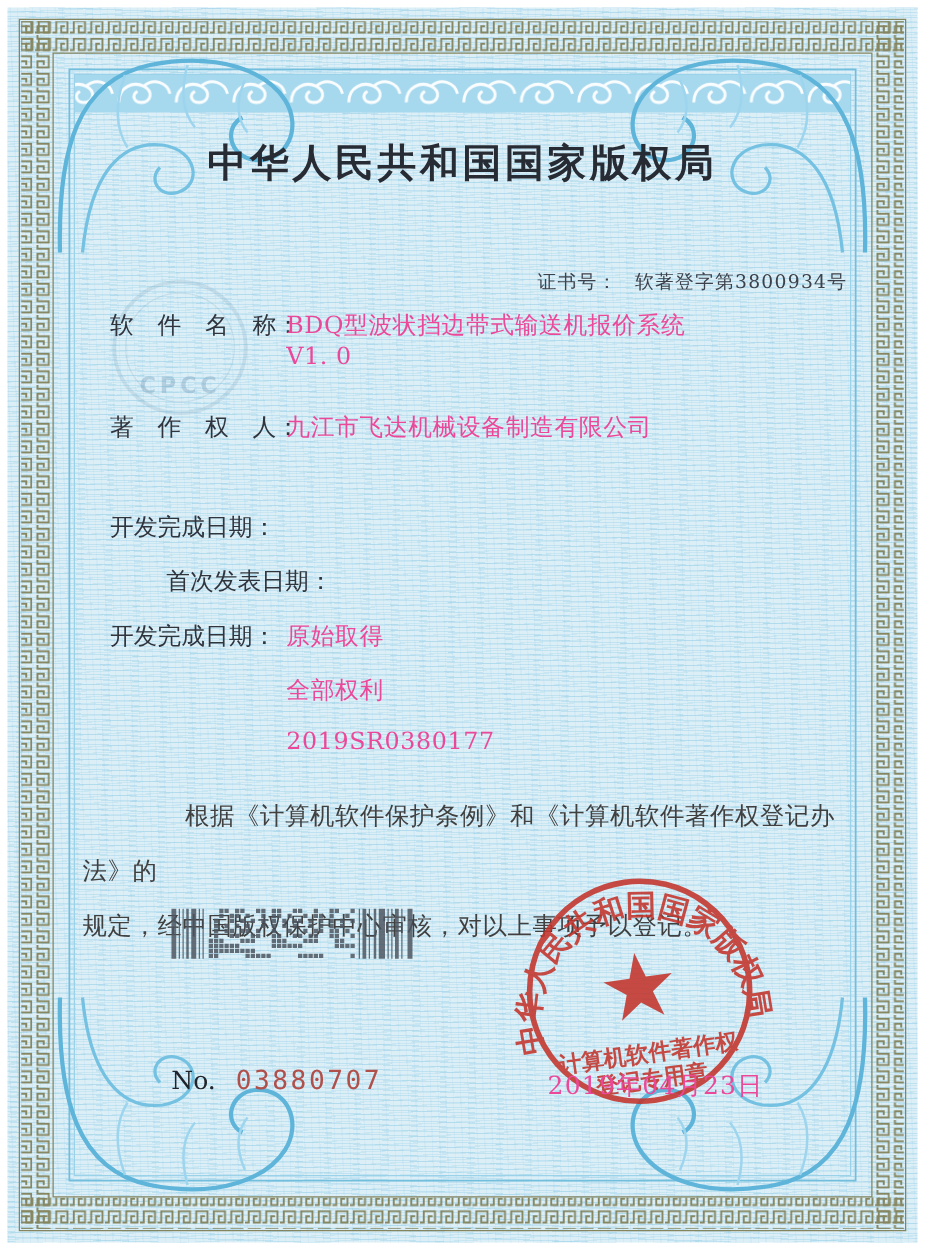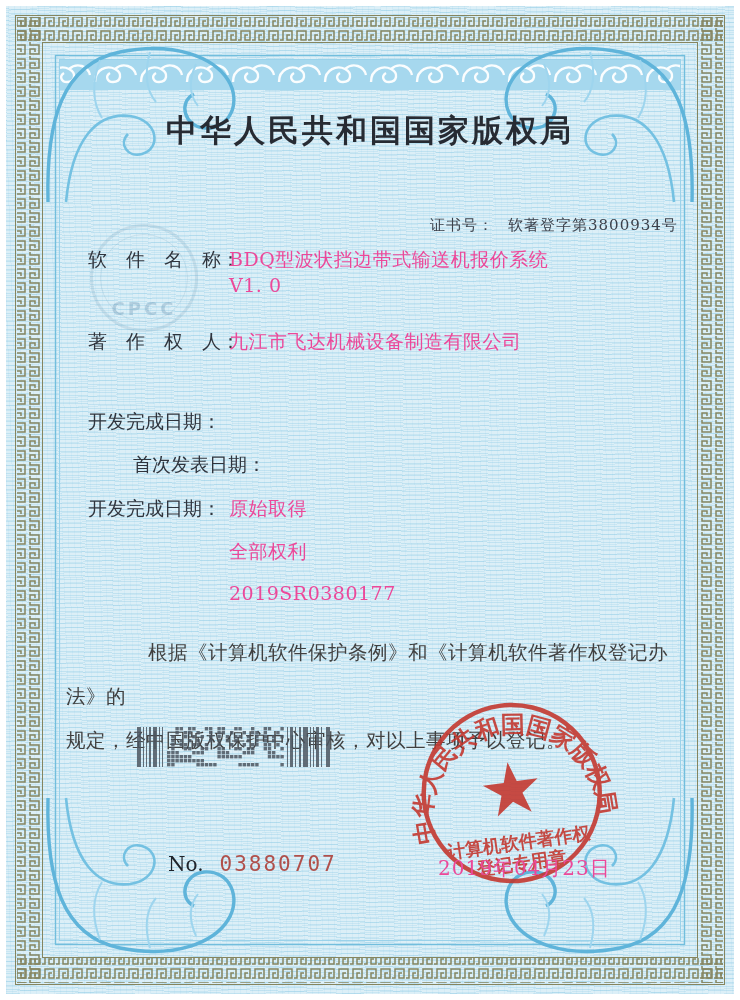--- a/index.html
+++ b/index.html
@@ -55,21 +55,21 @@
   .statement .ln1{display:block;text-indent:82px;}
   .statement .ln2{display:block;}
 
   .barcode{position:absolute;left:137px;top:726px;}
 
   .seal{position:absolute;left:405px;top:688px;width:214px;height:214px;transform:rotate(-8deg);}
   .issue-date{
     position:absolute;left:438px;top:855px;
     font-size:20px;color:#ec4899;letter-spacing:1px;
   }
-  .serial{position:absolute;left:137px;top:852px;font-size:20px;color:#20242b;margin-left:31px;}
+  .serial{position:absolute;left:137px;top:852px;font-size:20px;color:#20242b;}
   .serial .num{
     margin-left:16px;color:#b0504b;font-size:21px;letter-spacing:2px;
     font-family:"DejaVu Sans Mono","Liberation Mono",monospace;
   }
 
   .watermark{
     position:absolute;left:90px;top:224px;width:102px;height:102px;
     border:3px solid rgba(130,168,192,.38);border-radius:50%;
     opacity:.65;
   }

